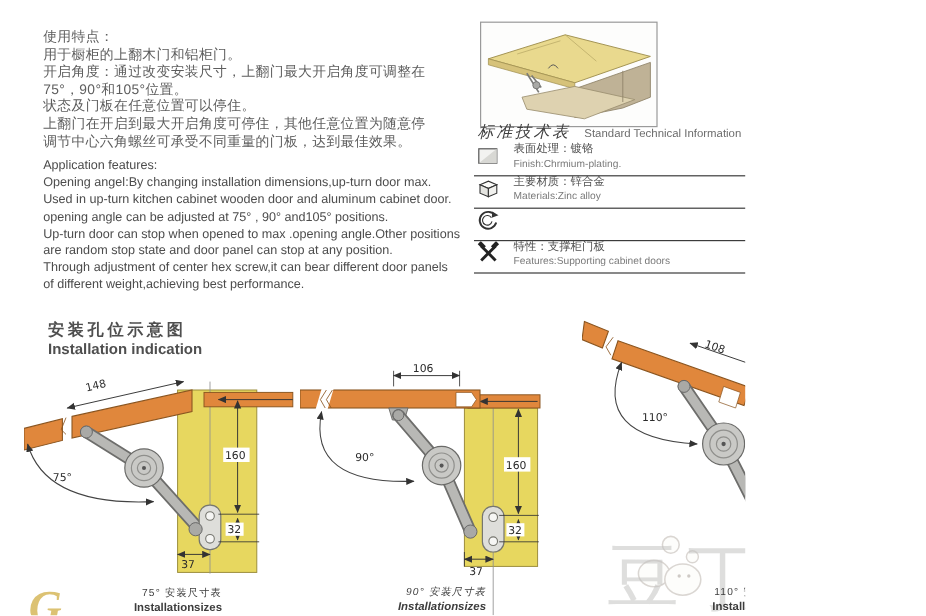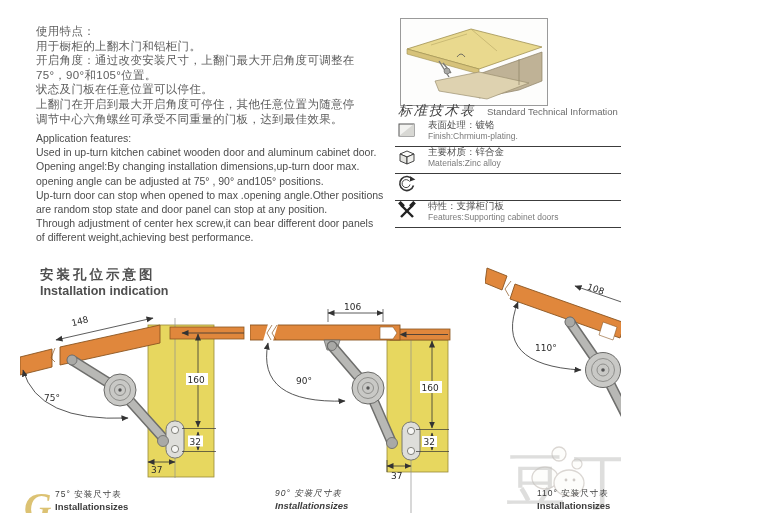--- a/index.html
+++ b/index.html
@@ -24,21 +24,21 @@
   .trow .ten{font-size:8.5px;color:#7a7a7a;}
 
   
   .inst-head{left:40px;top:266px;color:#4f4f4f;font-weight:bold;}
   .inst-head .cn{font-size:13.5px;letter-spacing:3px;}
   .inst-head .en{font-size:12.5px;}
 
   .diag{position:absolute;z-index:1;}
   .diag text{font-size:9px;fill:#2b2b2b;font-family:"DejaVu Sans",sans-serif;}
 
-  .caption{position:absolute;z-index:3;text-align:left;color:#3d3d3d;}
+  .caption{position:absolute;z-index:3;text-align:right;color:#3d3d3d;}
   .caption .cn{font-size:8.5px;letter-spacing:1px;}
   .caption .en{font-size:9.5px;font-weight:bold;}
 
   .watermark{left:506px;top:442px;z-index:2;font-size:60px;letter-spacing:7px;color:#c4c4c2;opacity:.55;white-space:nowrap;}
   .mascot{left:523px;top:436px;z-index:2;opacity:.8;}
 
   .footer-logo{left:24px;top:491px;z-index:3;}
   .footer-logo .g{font-family:"Liberation Serif","DejaVu Serif",serif;font-style:italic;font-weight:bold;
                   font-size:38px;color:#dcc273;line-height:30px;}
   .footer-site{left:58px;top:516px;z-index:3;font-size:7.5px;color:#a8968c;margin-left:30px;}
@@ -54,22 +54,22 @@
     <div>用于橱柜的上翻木门和铝柜门。</div>
     <div>开启角度：通过改变安装尺寸，上翻门最大开启角度可调整在</div>
     <div>75°，90°和105°位置。</div>
     <div>状态及门板在任意位置可以停住。</div>
     <div>上翻门在开启到最大开启角度可停住，其他任意位置为随意停</div>
     <div>调节中心六角螺丝可承受不同重量的门板，达到最佳效果。</div>
   </div>
 
   <div class="abs en-block">
     <div>Application features:</div>
+    <div>Opening angel:By changing installation dimensions,up-turn door max.</div>
     <div>Used in up-turn kitchen cabinet wooden door and aluminum cabinet door.</div>
-    <div>Opening angel:By changing installation dimensions,up-turn door max.</div>
     <div>opening angle  can be adjusted at 75° , 90° and105° positions.</div>
     <div>Up-turn door can stop when opened to max .opening angle.Other positions</div>
     <div>are random stop state and door panel can stop at any position.</div>
     <div>Through adjustment of center hex screw,it can bear different door panels</div>
     <div>of different weight,achieving best performance.</div>
   </div>
 
   <div class="abs illus-box">
     <svg width="144" height="84" viewBox="0 0 144 84">
       <polygon points="6,30 70,10 141,28 78,50" fill="#e9d98e" stroke="#a09050" stroke-width="0.8"></polygon>

